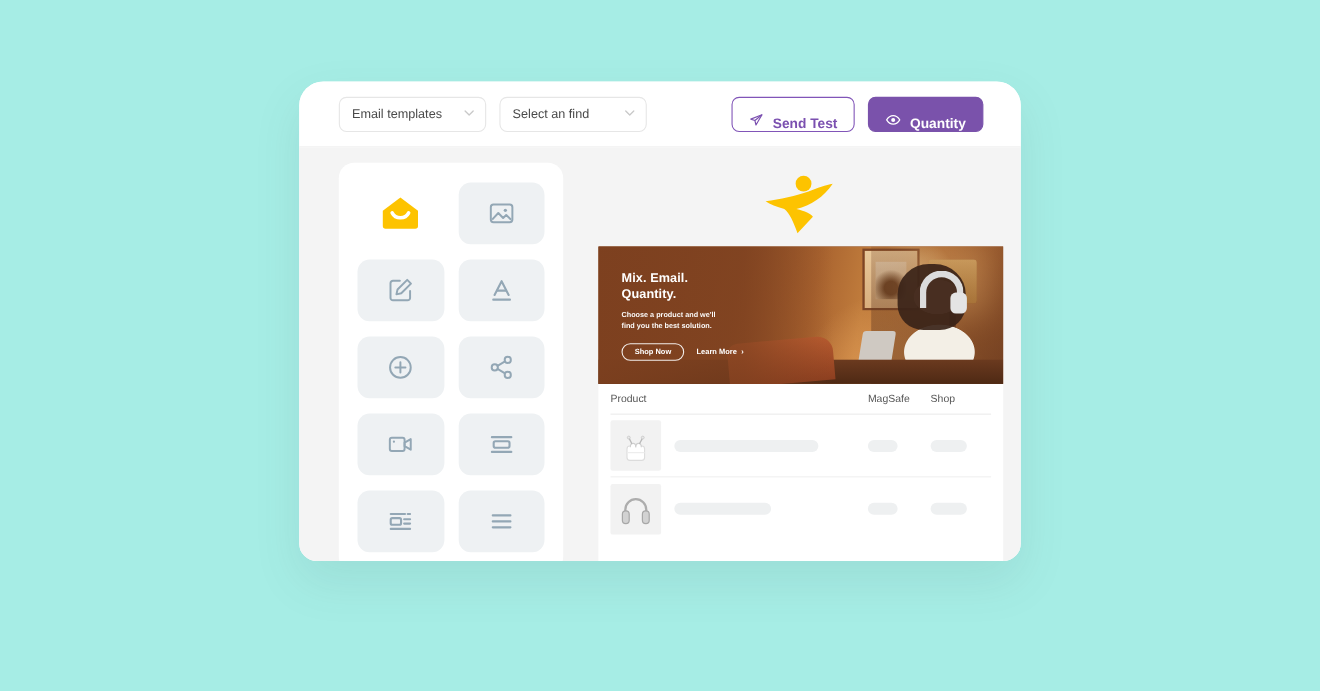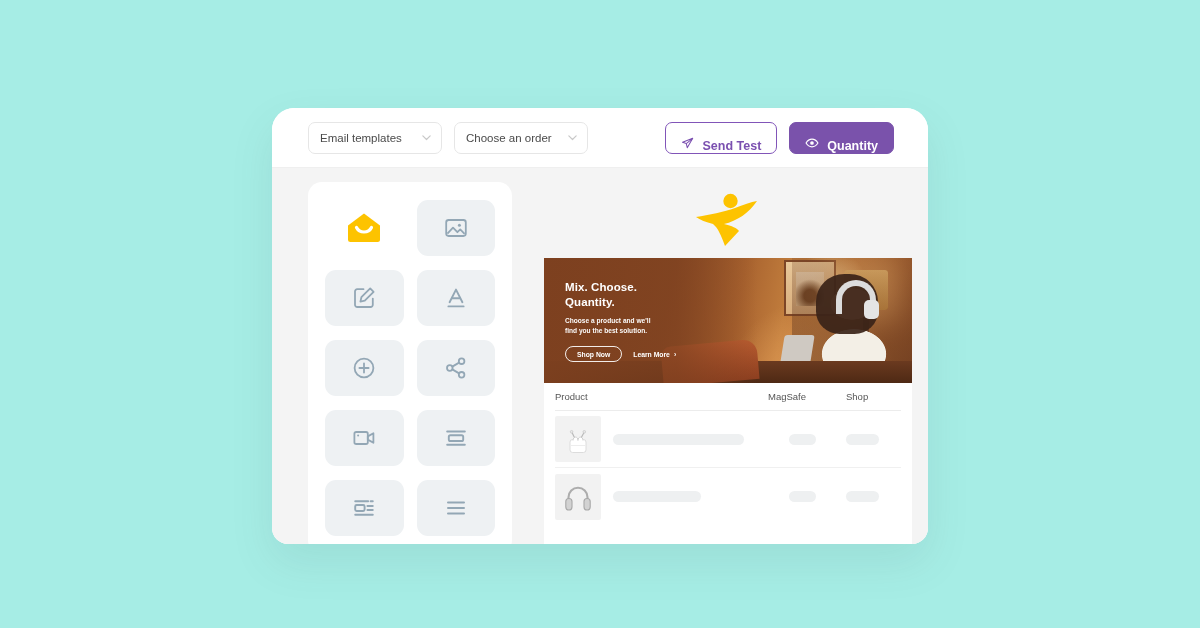--- a/index.html
+++ b/index.html
@@ -6,21 +6,21 @@
   html, body {
     width: 1200px; height: 628px;
     font-family: "Liberation Sans", sans-serif;
     overflow: hidden;
   }
   body { background: #a6ede5; position: relative; }
 
   
   .app-window {
     position: absolute;
-    left: 272px; top: 108px;
+    left: 272px; top: 74px;
     width: 656px; height: 436px;
     background: #ffffff;
     border-radius: 22px 22px 16px 16px;
     overflow: hidden;
     box-shadow: 0 18px 44px rgba(60,90,90,.10);
   }
 
   
   .toolbar {
     height: 60px;
@@ -220,21 +220,21 @@
     font-size: 6.8px; font-weight: bold; color: #fff; cursor: pointer;
     display:flex; align-items:center; gap:4px;
   }
 
   
   .ptable { padding: 0 11px; }
   .ptable-head {
     display: flex; align-items: center;
     height: 28px;
     border-bottom: 1px solid #ececec;
-    font-size: 9.5px; color: #555; font-weight: normal; gap: 21px;
+    font-size: 9.5px; color: #555; font-weight: normal;
   }
   .col-product { flex: 1; }
   .col-qty { width: 57px; }
   .col-price { width: 55px; }
 
   .prow {
     display: flex; align-items: center;
     height: 57px;
     border-bottom: 1px solid #f0f0f0;
   }
@@ -260,21 +260,21 @@
     <div class="select">
       <span class="sel-label">Email templates</span>
       <span class="chev">
         <svg width="11" height="11" viewBox="0 0 12 12">
             <path d="M2 4.2 L6 8.2 L10 4.2" fill="none" stroke="#c9c9c9" stroke-width="1.3" stroke-linecap="round" stroke-linejoin="round"></path>
           </svg>
       </span>
     </div>
 
     <div class="select">
-      <span class="sel-label">Choose an order</span>
+      <span class="sel-label">Select an find</span>
       <span class="chev">
         <svg width="11" height="11" viewBox="0 0 12 12">
             <path d="M2 4.2 L6 8.2 L10 4.2" fill="none" stroke="#c9c9c9" stroke-width="1.3" stroke-linecap="round" stroke-linejoin="round"></path>
           </svg>
       </span>
     </div>
 
     <div class="toolbar-spacer"></div>
 
     <div class="btn btn-outline">
@@ -425,21 +425,21 @@
               <div class="person-hp"></div>
             </div>
             <div class="tablet"></div>
             <div class="desk"></div>
             <div class="pillow"></div>
           </div>
           <div class="banner-tint"></div>
 
           <div class="banner-copy">
             <div class="banner-title">
-              <div>Mix. Choose.</div>
+              <div>Mix. Email.</div>
               <div>Quantity.</div>
             </div>
             <div class="banner-sub">
               <div>Choose a product and we'll</div>
               <div>find you the best solution.</div>
             </div>
             <div class="banner-cta">
               <span class="pill">Shop Now</span>
               <span class="link-more">
                 <span>Learn More</span>

